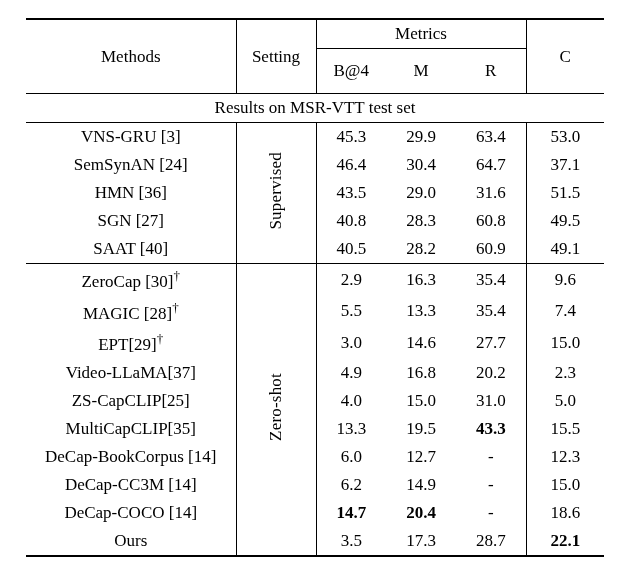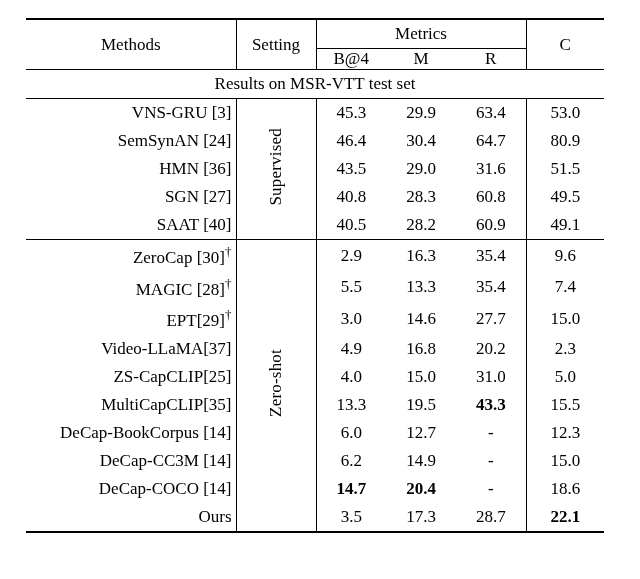--- a/index.html
+++ b/index.html
@@ -20,42 +20,42 @@
     width: 100%;
     table-layout: fixed;
   }
   td, th {
     padding: 0;
     text-align: center;
     font-weight: normal;
     vertical-align: middle;
   }
   .cell { padding: 4px 4px; }
-  .method-cell { text-align: right; padding: 4px 4px; }
+  .method-cell { text-align: center; padding: 4px 4px; }
   .rule-top { border-top: 2px solid #000; }
   .rule-mid { border-top: 1.2px solid #000; }
   .rule-bottom { border-bottom: 2px solid #000; }
   .col-methods { width: 210px; }
   .col-setting { width: 80px; }
   .col-metric  { width: 70px; }
   .col-c       { width: 78px; }
   .vborder-r { border-right: 0.8px solid #000; }
   .vborder-l { border-left: 0.8px solid #000; }
   .bold { font-weight: bold; }
   .vertical-text {
     writing-mode: vertical-rl;
     transform: rotate(180deg);
     display: inline-block;
     white-space: nowrap;
     letter-spacing: 0.2px;
   }
   .cmid {
     border-top: 0.8px solid #000;
     height:0;
-    padding:0;
+    padding:12px;
   }
   .dagger { font-size: 13px; vertical-align: super; }
 </style>
 </head>
 <body>
 <div class="wrap">
 
 <table>
   <colgroup>
     <col class="col-methods">
@@ -103,21 +103,21 @@
           <td class="cell">45.3</td>
           <td class="cell">29.9</td>
           <td class="cell">63.4</td>
           <td class="cell vborder-l">53.0</td>
         </tr>
         <tr>
           <td class="method-cell vborder-r">SemSynAN [24]</td>
           <td class="cell">46.4</td>
           <td class="cell">30.4</td>
           <td class="cell">64.7</td>
-          <td class="cell vborder-l">80.9</td>
+          <td class="cell vborder-l">37.1</td>
         </tr>
         <tr>
           <td class="method-cell vborder-r">HMN [36]</td>
           <td class="cell">43.5</td>
           <td class="cell">29.0</td>
           <td class="cell">31.6</td>
           <td class="cell vborder-l">51.5</td>
         </tr>
         <tr>
           <td class="method-cell vborder-r">SGN [27]</td>

